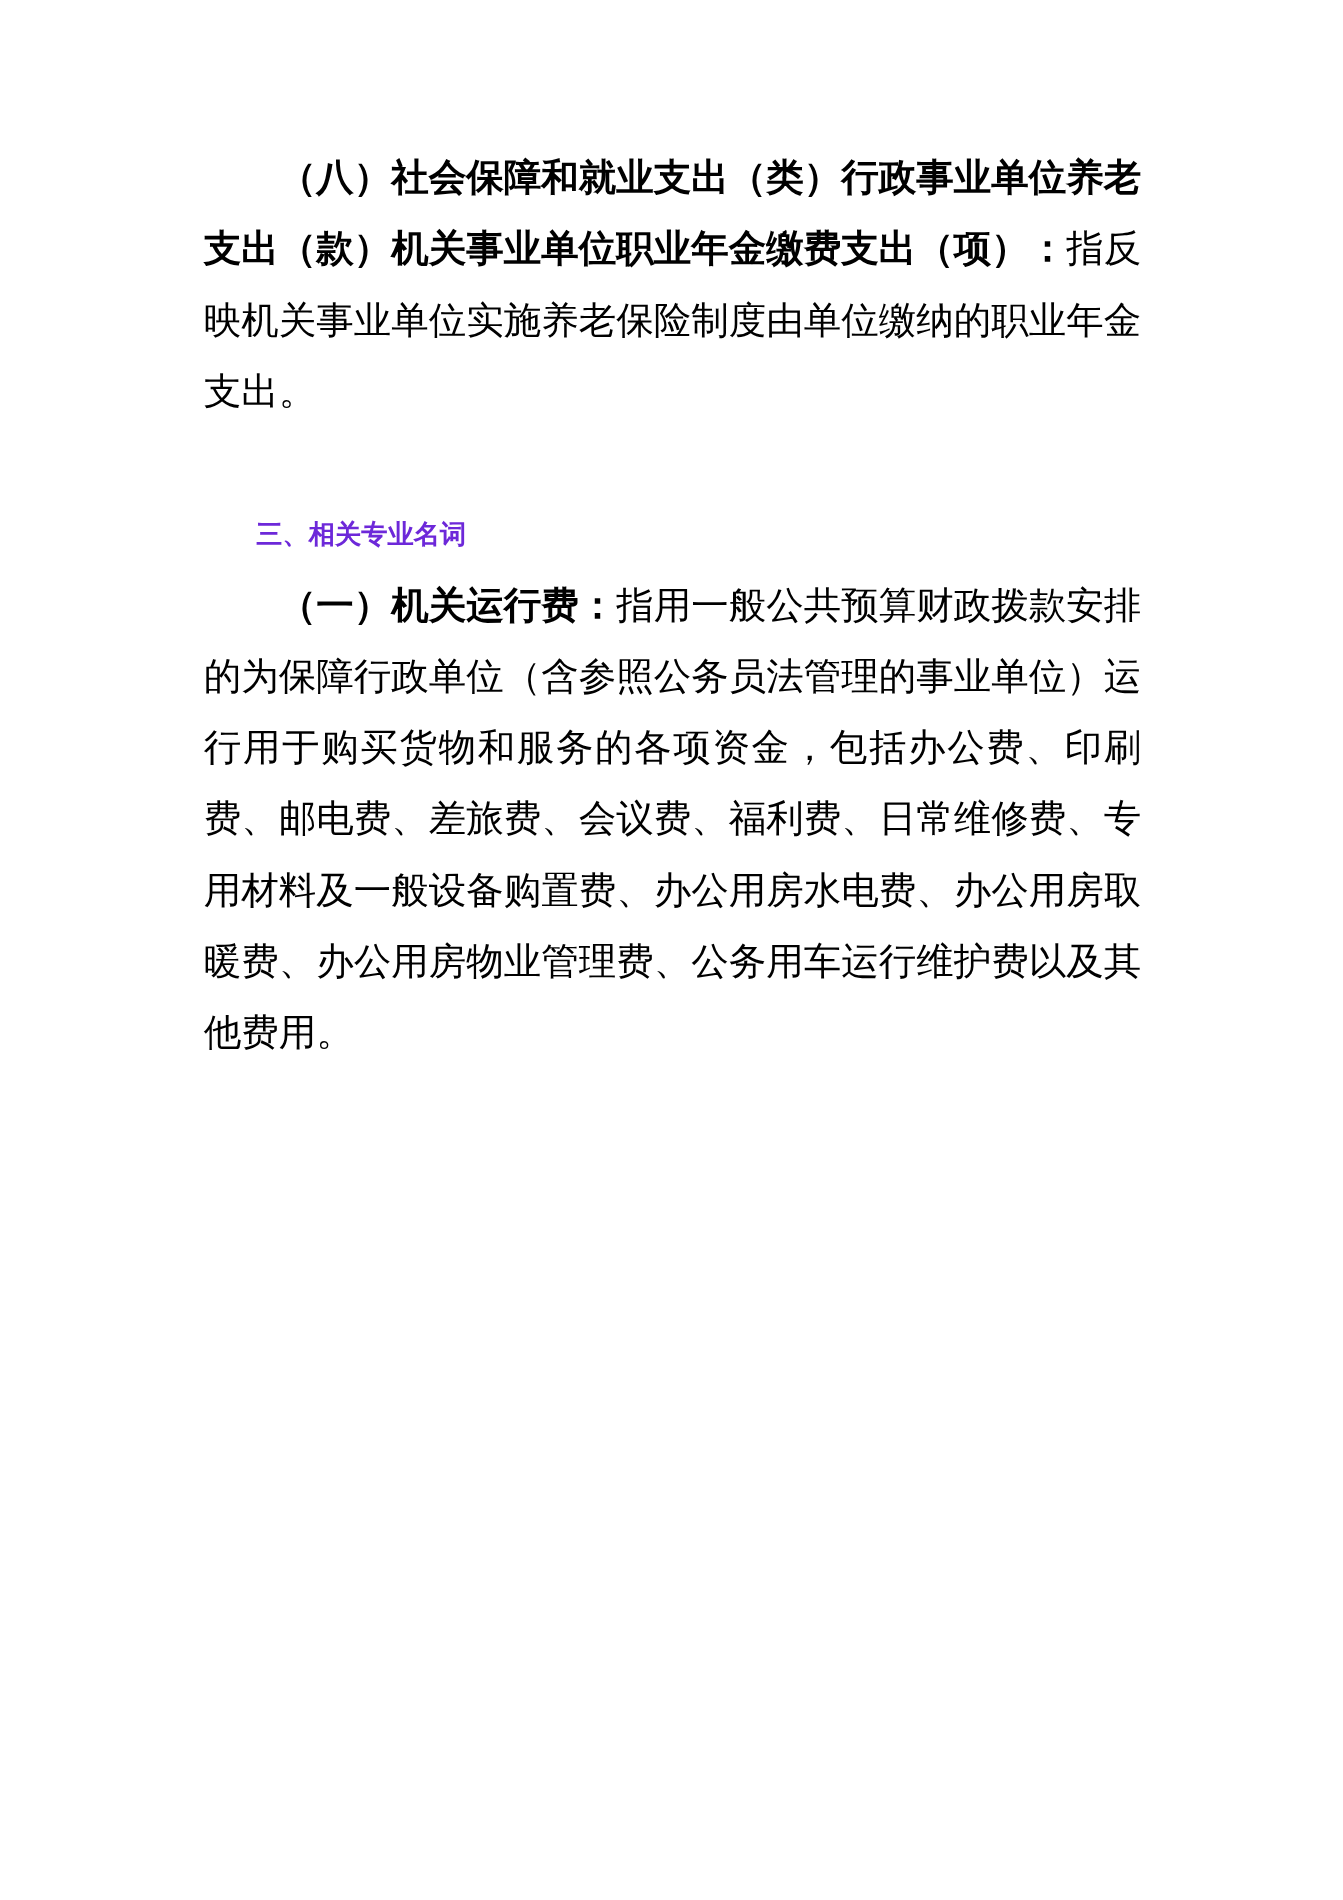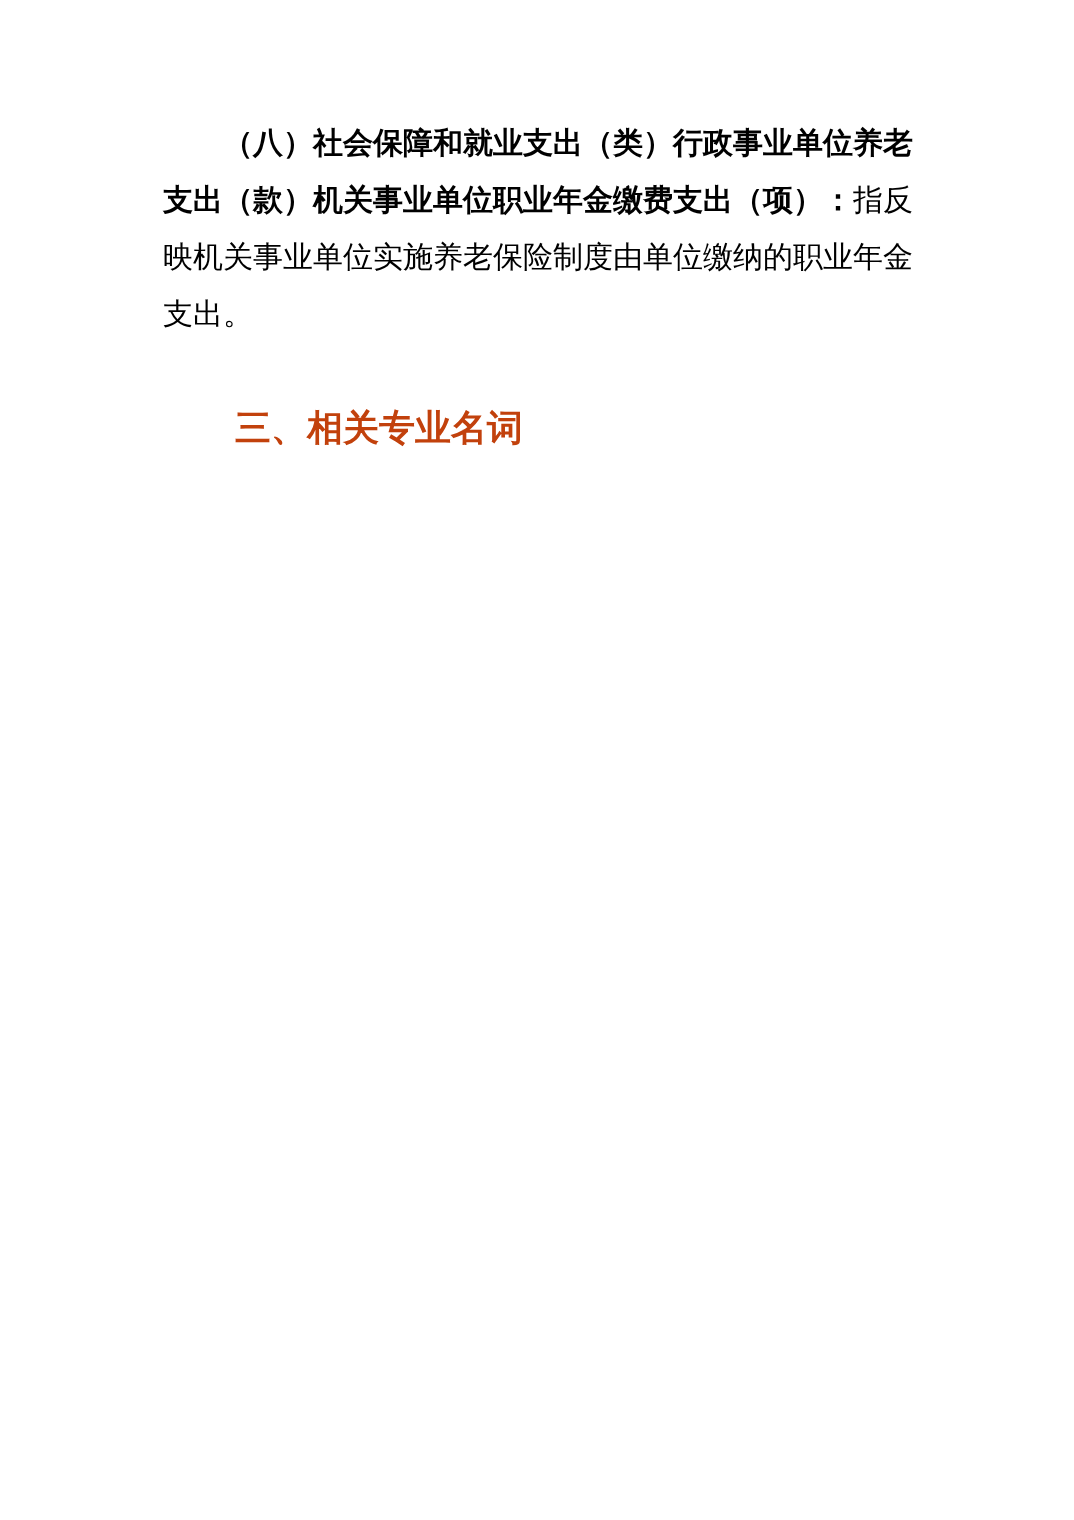--- a/index.html
+++ b/index.html
@@ -29,34 +29,35 @@
     margin: 0;
     text-indent: 2em;
     font-family: "Liberation Serif", "DejaVu Serif", serif;
   }
   .para .lead {
     font-weight: 700;
   }
   .section-heading {
     margin: 57px 0 0 0;
     text-indent: 2em;
-    font-size: 36px;
+    font-size: 21px;
     line-height: 57px;
     font-weight: 700;
-    font-family: Liberation Sans, sans-serif;
-    color: #c2410c;
+    font-family: Liberation Serif, serif;
+    color: #6d28d9;
     text-align: left;
   }
 </style>
 </head>
 <body>
 
 <div class="page">
   <div class="content">
 
     <p class="para"><span class="lead">（八）社会保障和就业支出（类）行政事业单位养老支出（款）机关事业单位职业年金缴费支出（项）：</span><span>指反映机关事业单位实施养老保险制度由单位缴纳的职业年金支出。</span></p>
 
     <h2 class="section-heading">三、相关专业名词</h2>
 
+    <p class="para"><span class="lead">（一）机关运行费：</span><span>指用一般公共预算财政拨款安排的为保障行政单位（含参照公务员法管理的事业单位）运行用于购买货物和服务的各项资金，包括办公费、印刷费、邮电费、差旅费、会议费、福利费、日常维修费、专用材料及一般设备购置费、办公用房水电费、办公用房取暖费、办公用房物业管理费、公务用车运行维护费以及其他费用。</span></p>
 
 
   </div>
 </div>
 
 </body></html>

